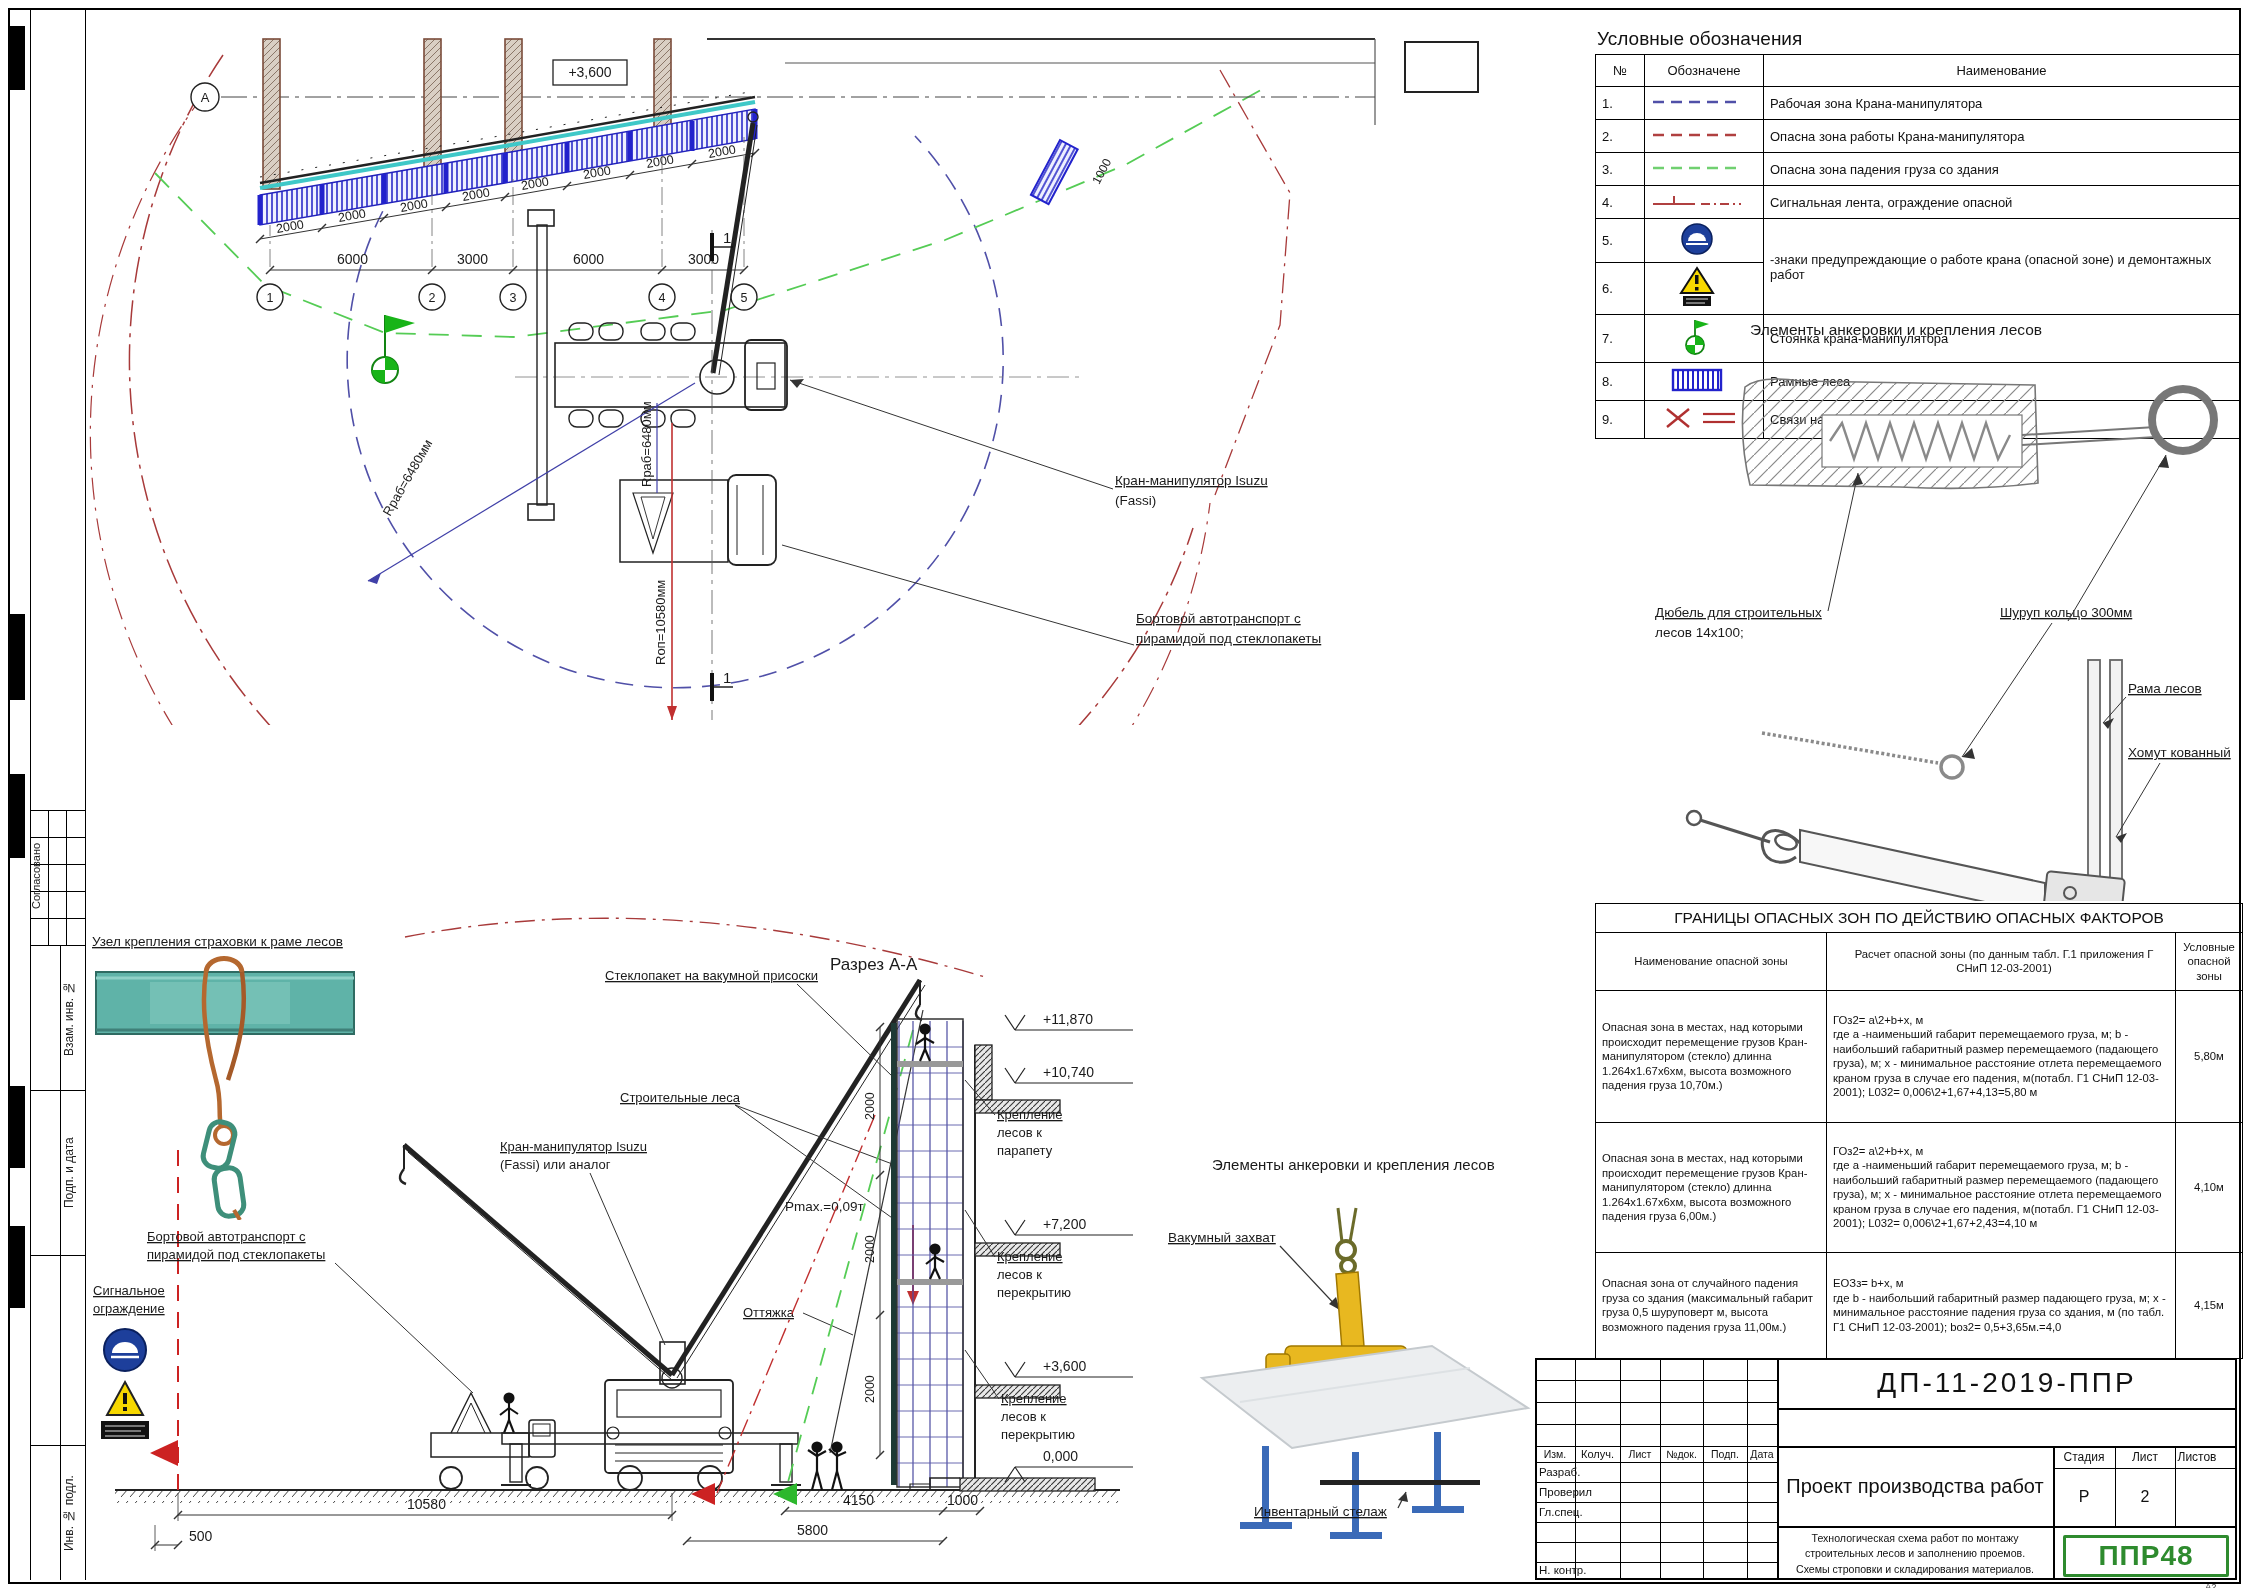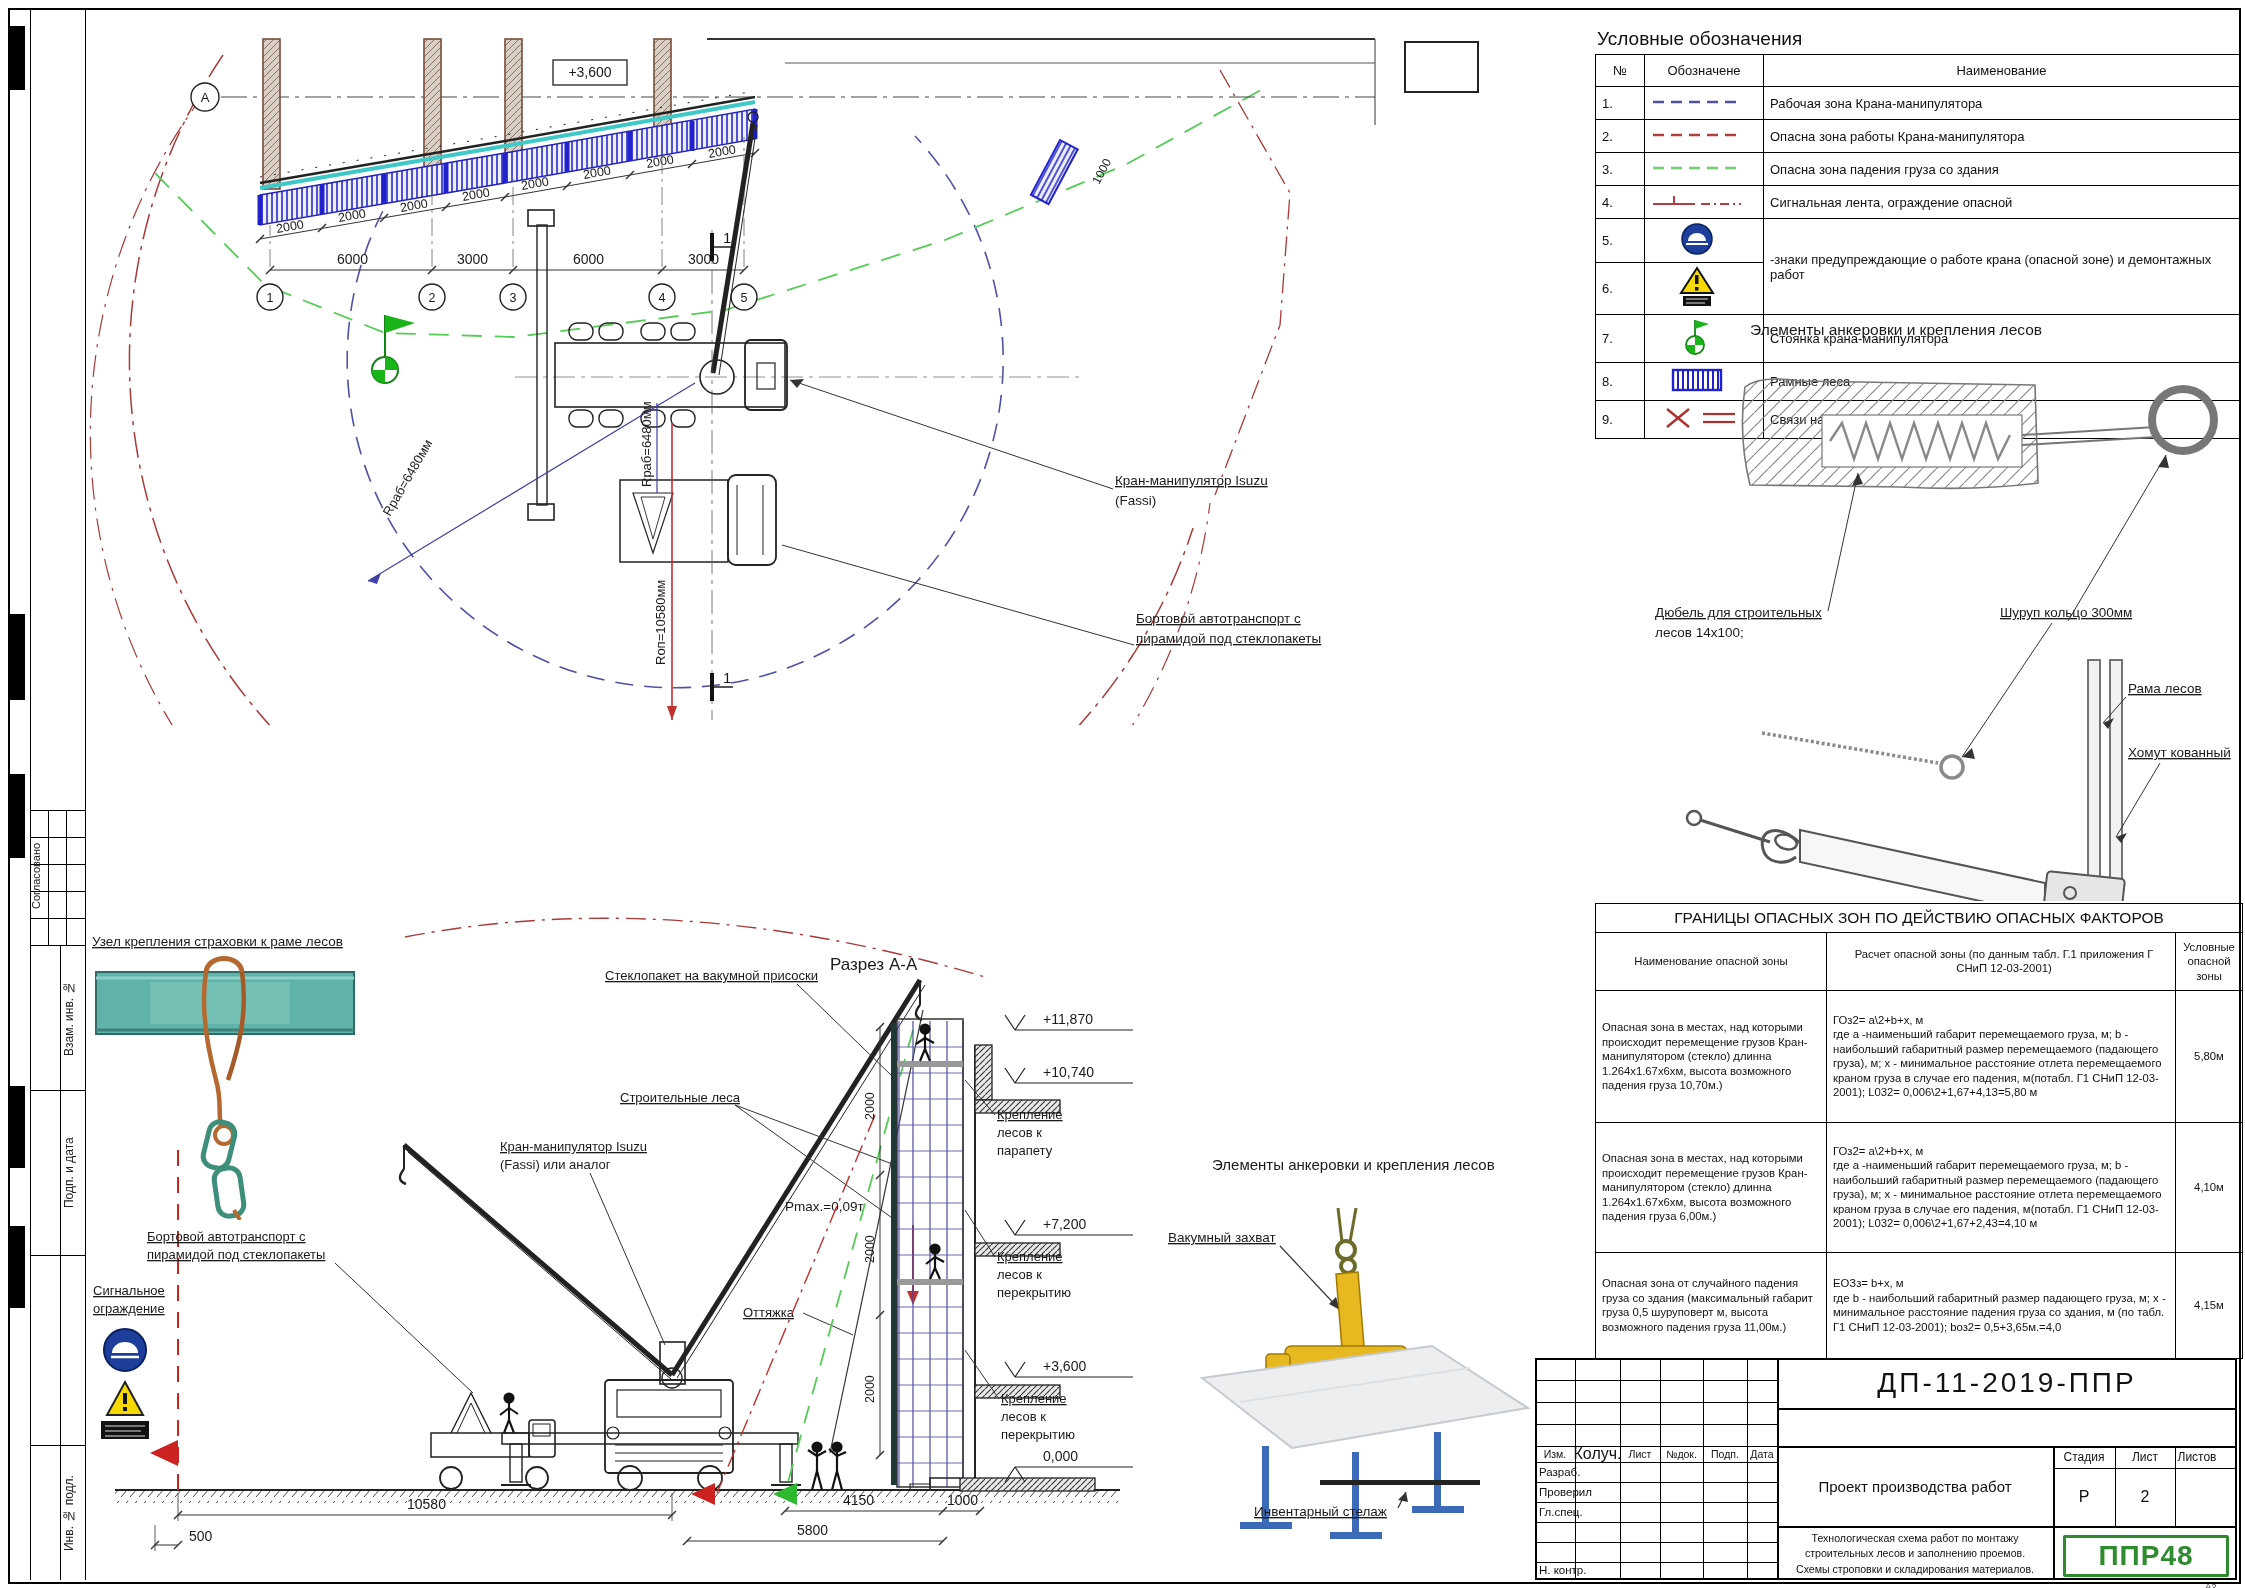--- a/index.html
+++ b/index.html
@@ -758,32 +758,32 @@
     <div class="hl" style="left:0;top:204px;width:242px;"></div>
     <div class="hl" style="left:242px;top:50px;width:460px;height:1.8px;"></div>
     <div class="hl" style="left:242px;top:88px;width:460px;height:1.8px;"></div>
     <div class="hl" style="left:242px;top:168px;width:460px;height:1.8px;"></div>
     <div class="vl" style="left:518px;top:88px;height:134px;width:1.8px;"></div>
     <div class="vl" style="left:580px;top:88px;height:80px;"></div>
     <div class="vl" style="left:640px;top:88px;height:80px;"></div>
     <div class="hl" style="left:518px;top:110px;width:184px;"></div>
 
     <div class="tb-cell" style="left:0;top:88px;width:40px;height:16px;font-size:10.5px;">Изм.</div>
-    <div class="tb-cell" style="left:40px;top:88px;width:45px;height:16px;font-size:16px;">Колуч.</div>
+    <div class="tb-cell" style="left:40px;top:88px;width:45px;height:16px;font-size:11px;">Колуч.</div>
     <div class="tb-cell" style="left:85px;top:88px;width:40px;height:16px;font-size:10.5px;">Лист</div>
     <div class="tb-cell" style="left:125px;top:88px;width:43px;height:16px;font-size:10.5px;">№док.</div>
     <div class="tb-cell" style="left:168px;top:88px;width:44px;height:16px;font-size:10.5px;">Подп.</div>
     <div class="tb-cell" style="left:212px;top:88px;width:30px;height:16px;font-size:10.5px;">Дата</div>
     <div class="tb-left" style="left:0;top:104px;width:85px;height:20px;">Разраб.</div>
     <div class="tb-left" style="left:0;top:124px;width:85px;height:20px;">Проверил</div>
     <div class="tb-left" style="left:0;top:144px;width:85px;height:20px;">Гл.спец.</div>
     <div class="tb-left" style="left:0;top:202px;width:85px;height:20px;">Н. контр.</div>
 
     <div class="tb-cell" style="left:242px;top:0;width:460px;height:50px;font-size:28px;letter-spacing:3px;">ДП-11-2019-ППР</div>
-    <div class="tb-cell" style="left:242px;top:88px;width:276px;height:80px;font-size:15px;">Проект производства работ</div>
+    <div class="tb-cell" style="left:242px;top:88px;width:276px;height:80px;font-size:20px;">Проект производства работ</div>
     <div class="tb-cell" style="left:518px;top:88px;width:62px;height:22px;font-size:12px;">Стадия</div>
     <div class="tb-cell" style="left:580px;top:88px;width:60px;height:22px;font-size:12px;">Лист</div>
     <div class="tb-cell" style="left:640px;top:88px;width:44px;height:22px;font-size:12px;">Листов</div>
     <div class="tb-cell" style="left:518px;top:110px;width:62px;height:58px;font-size:16px;">Р</div>
     <div class="tb-cell" style="left:580px;top:110px;width:60px;height:58px;font-size:16px;">2</div>
     <div class="abs" style="left:250px;top:173px;width:260px;height:46px;font-size:10.6px;text-align:center;line-height:1.45;">
       <span>Технологическая схема работ по монтажу</span><br>
       <span>строительных лесов и заполнению проемов.</span><br>
       <span>Схемы строповки и складирования материалов.</span>
     </div>

